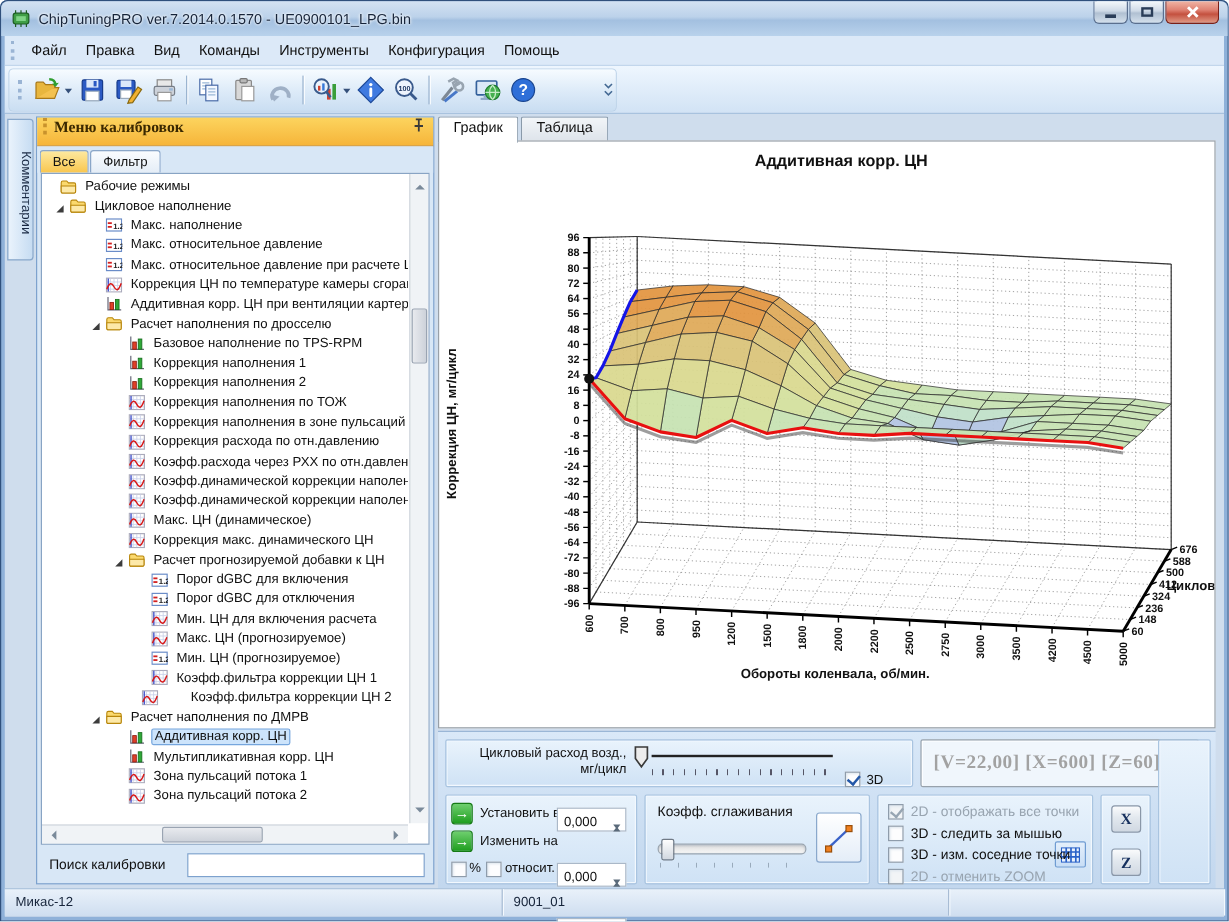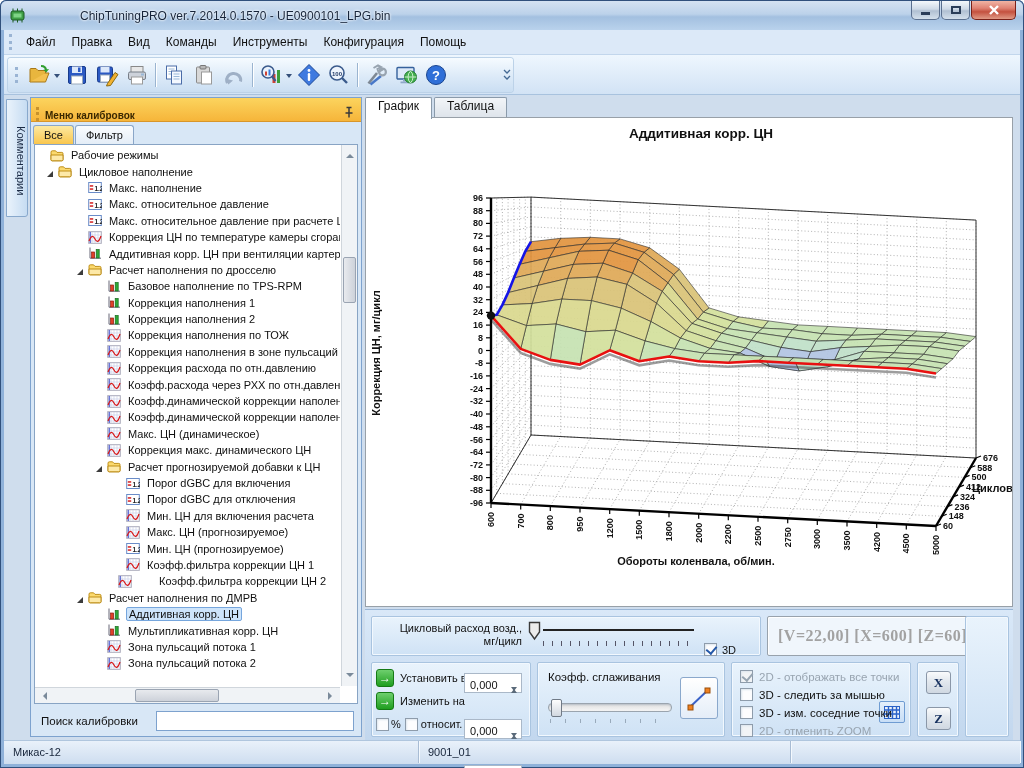--- a/index.html
+++ b/index.html
@@ -3,21 +3,21 @@
 <meta charset="utf-8">
 <style>
   * { margin:0; padding:0; box-sizing:border-box; }
   html,body { width:1024px; height:768px; overflow:hidden; font-family:"Liberation Sans",sans-serif; }
   .win { position:relative; width:1024px; height:768px; background:#cfdded;
          box-shadow: inset 0 0 0 1px #30507c, inset 0 0 0 4px #8fb1d9; border-radius:6px 6px 0 0; }
 
   
   .titlebar { position:absolute; left:1px; top:1px; right:1px; height:29px; border-radius:6px 6px 0 0;
     background:linear-gradient(#d4e2f2 0%,#bcd2ea 45%,#a3c0e0 55%,#b9d2ec 100%);
-    display:flex; align-items:center; padding-left:8px;gap:48px; }
+    display:flex; align-items:center; padding-left:8px; }
   .appicon { width:17px; height:17px; margin-right:6px; }
   .title { font-size:12px; color:#16243a; text-shadow:0 0 3px #fff,0 0 2px #fff; }
   .winbtns { position:absolute; right:7px; top:0; display:flex; }
   .tbtn { height:19px; border:1px solid #5a6f8e; border-top:none; border-radius:0 0 5px 5px;
     background:linear-gradient(#f4f8fb,#cfdae7 45%,#b0c0d2 55%,#d4e0ec); margin-left:1px;
     display:flex; align-items:center; justify-content:center; }
   .tbtn.min,.tbtn.max { width:29px; }
   .tbtn.close { width:45px; border-color:#7a2018;
     background:linear-gradient(#f0b4a4,#df8273 40%,#c4513f 60%,#e09a86); }
   .gmin { width:9px; height:3px; background:#2a3d58; margin-top:7px; }
@@ -41,21 +41,21 @@
 
   
   .vtab { position:absolute; left:6px; top:99px; width:22px; height:118px;
     background:linear-gradient(90deg,#eaf3fc,#c6dcf2); border:1px solid #88a8cc; border-radius:0 3px 3px 0;
     writing-mode:vertical-rl; text-align:center; font-size:11px; color:#1a2a44; padding-top:6px; }
 
   
   .sidebar { position:absolute; left:30px; top:97px; width:332px; height:640px;
     background:#d8e7f6; border:1px solid #7da2ce; }
   .sbheader { height:24px; background:linear-gradient(#fcd45e,#f6b53a); border-bottom:1px solid #d8962a;
-    display:flex; align-items:flex-end; font-weight:bold; font-size:10px; color:#3a2800; }
+    display:flex; align-items:flex-start; font-weight:bold; font-size:13px; color:#3a2800;font-family:Liberation Serif, serif; }
   .sbgrip { width:3px; height:14px; border-left:3px dotted #c8922c; margin:0 6px 0 5px; }
   .pin { margin-left:auto; margin-right:6px; }
   .sbtabs { height:22px; display:flex; align-items:flex-end; padding-left:2px; background:#d8e7f6; }
   .sbtab { font-size:11px; padding:3px 10px 3px; border:1px solid #8aa6c8; border-bottom:none;
     border-radius:3px 3px 0 0; background:linear-gradient(#fafcfe,#e4edf7); margin-right:1px; color:#111;margin-top:28px; }
   .sbtab.active { background:linear-gradient(#fde9a0,#f9c64e); font-weight:normal; }
   .treebox { position:absolute; left:3px; top:46px; right:3px; bottom:32px; background:#fff;
     border:1px solid #88a4c4; overflow:hidden; }
   .tree { position:absolute; left:0; top:2px; right:17px; bottom:17px; overflow:hidden; }
   .trow { display:flex; align-items:center; height:16.4px; font-size:11px; color:#101010; white-space:nowrap; }

